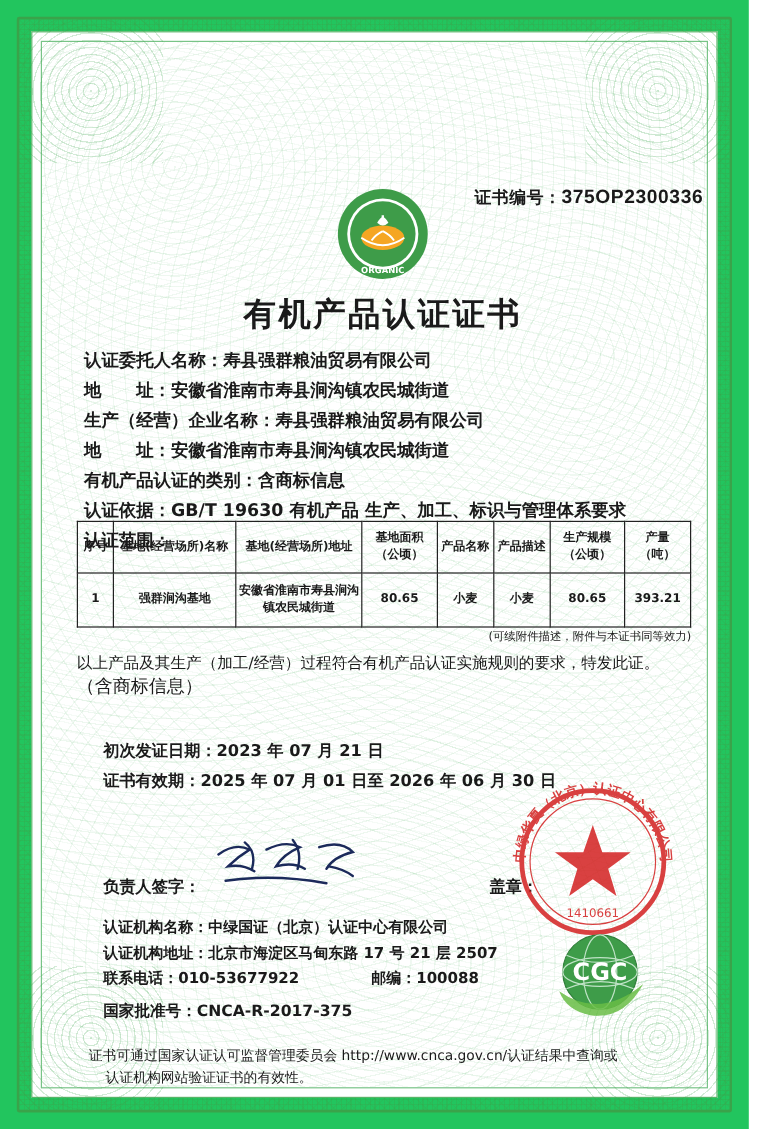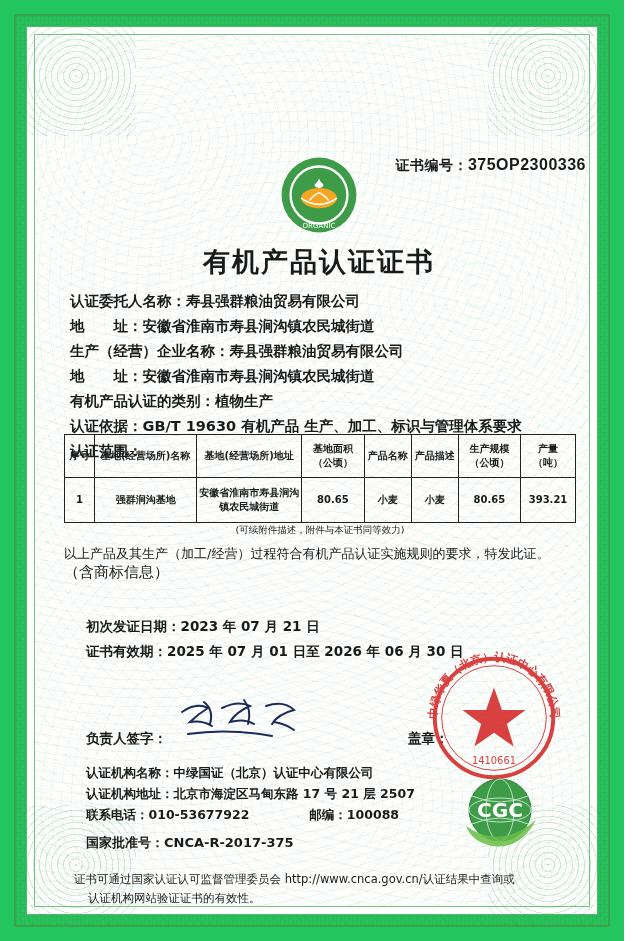--- a/index.html
+++ b/index.html
@@ -98,20 +98,21 @@
   .cert-no-value { font-size: 16px; }
 
   
   .logo {
     position: absolute;
     left: 50%;
     transform: translateX(-50%);
     top: 112px;
     width: 78px;
     height: 78px;
+    font-weight: bold;
   }
 
   
   .doc-title {
     position: absolute;
     top: 200px;
     left: 0;
     width: 100%;
     text-align: center;
     font-size: 27px;
@@ -328,21 +329,21 @@
       <div class="field-line">
         <span class="field-label">地　　址：</span><span class="field-value">安徽省淮南市寿县涧沟镇农民城街道</span>
       </div>
       <div class="field-line">
         <span class="field-label">生产（经营）企业名称：</span><span class="field-value">寿县强群粮油贸易有限公司</span>
       </div>
       <div class="field-line">
         <span class="field-label">地　　址：</span><span class="field-value">安徽省淮南市寿县涧沟镇农民城街道</span>
       </div>
       <div class="field-line">
-        <span class="field-label">有机产品认证的类别：</span><span class="field-value">植物生产</span>
+        <span class="field-label">有机产品认证的类别：</span><span class="field-value">含商标信息</span>
       </div>
       <div class="field-line">
         <span class="field-label">认证依据：</span><span class="field-value">GB/T 19630 有机产品 生产、加工、标识与管理体系要求</span>
       </div>
       <div class="field-line">
         <span class="field-label">认证范围：</span><span class="field-value"></span>
       </div>
     </div>
 
     <div class="table-wrap">
@@ -365,21 +366,21 @@
             <td>强群涧沟基地</td>
             <td>安徽省淮南市寿县涧沟镇农民城街道</td>
             <td>80.65</td>
             <td>小麦</td>
             <td>小麦</td>
             <td>80.65</td>
             <td>393.21</td>
           </tr>
         </tbody>
       </table>
-      <div style="text-align:center;font-size:9.5px;margin-top:1px;font-family:'DejaVu Sans','Liberation Sans',sans-serif;">(可续附件描述，附件与本证书同等效力)</div>
+      <div style="text-align:right;font-size:9.5px;margin-top:1px;font-family:'DejaVu Sans','Liberation Sans',sans-serif;">(可续附件描述，附件与本证书同等效力)</div>
     </div>
 
     <div class="statement">
       <div class="s1">以上产品及其生产（加工/经营）过程符合有机产品认证实施规则的要求，特发此证。</div>
       <div class="s3">（含商标信息）</div>
     </div>
 
     <div class="dates">
       <div>
         <span>初次发证日期：</span><span>2023 年 07 月 21 日</span>

